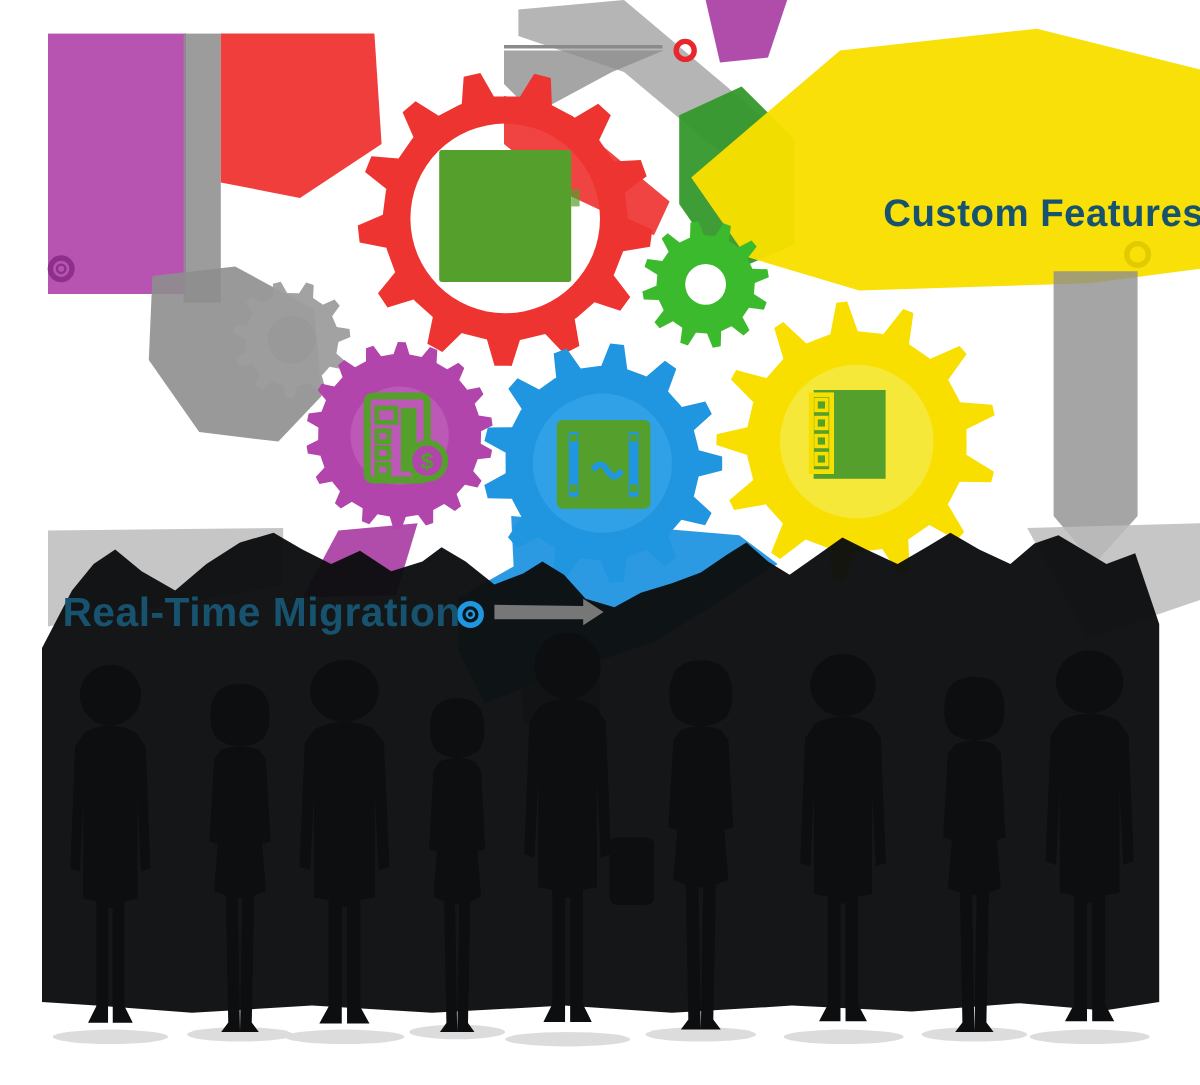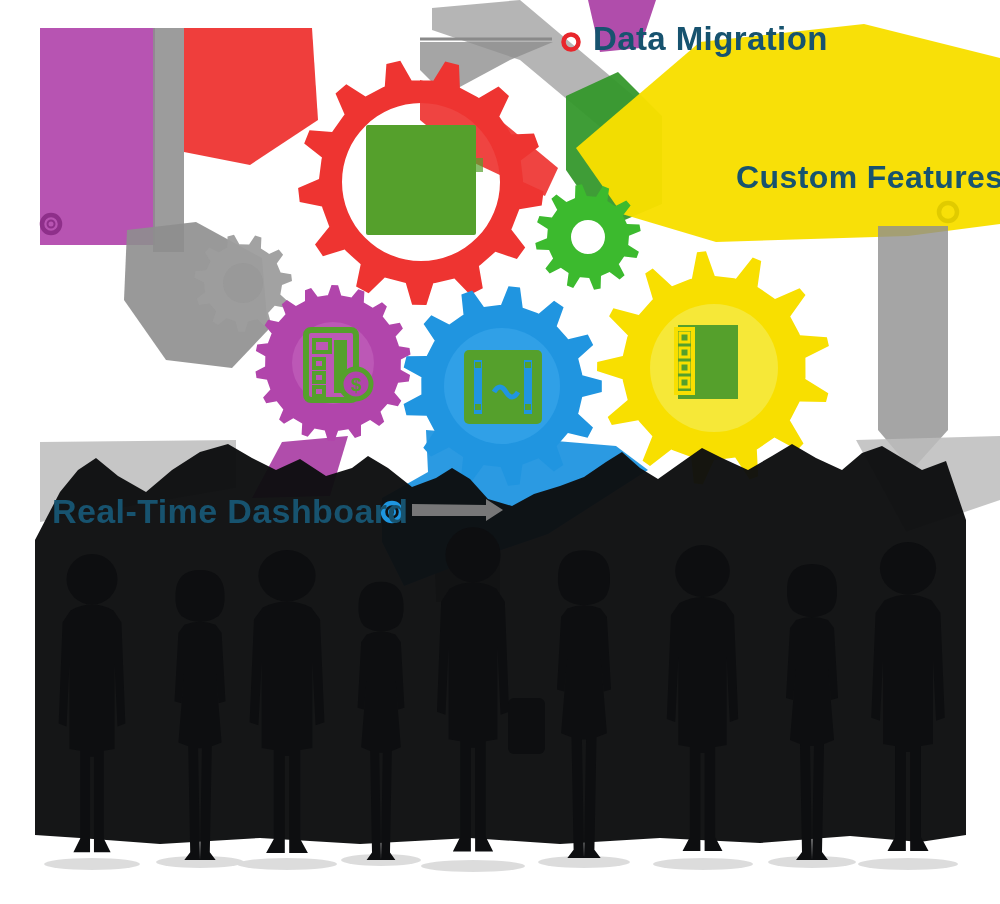--- a/index.html
+++ b/index.html
@@ -130,17 +130,16 @@
     <circle cx="571" cy="42" r="7.5" stroke-width="4.5" stroke="#E8262C"></circle>
     <circle cx="51" cy="224" r="9" stroke-width="4.5" stroke="#8E2F8A"></circle>
     <circle cx="51" cy="224" r="3.5" stroke-width="2" stroke="#8E2F8A"></circle>
     <circle cx="948" cy="212" r="9" stroke-width="4.5" stroke="#E0CB00"></circle>
     <circle cx="392" cy="512" r="9" stroke-width="4.5" stroke="#1E96E0"></circle>
     <circle cx="392" cy="512" r="3" stroke-width="2" stroke="#1E96E0"></circle>
     <path d="M412,504 L486,505 L486,499 L503,510 L486,521 L486,516 L412,516 Z" opacity=".85" fill="#8A8A8A"></path>
   </g>
 </svg>
 
-<div class="label" id="lbl-dm">Data Migration</div>
 <div class="label" id="lbl-cf">Custom Features</div>
-<div class="label" id="lbl-rtd">Real-Time Dashboard</div>
+<div class="label" id="lbl-rtd">Real-Time Migration</div>
 
 </div>
 
 </body></html>

